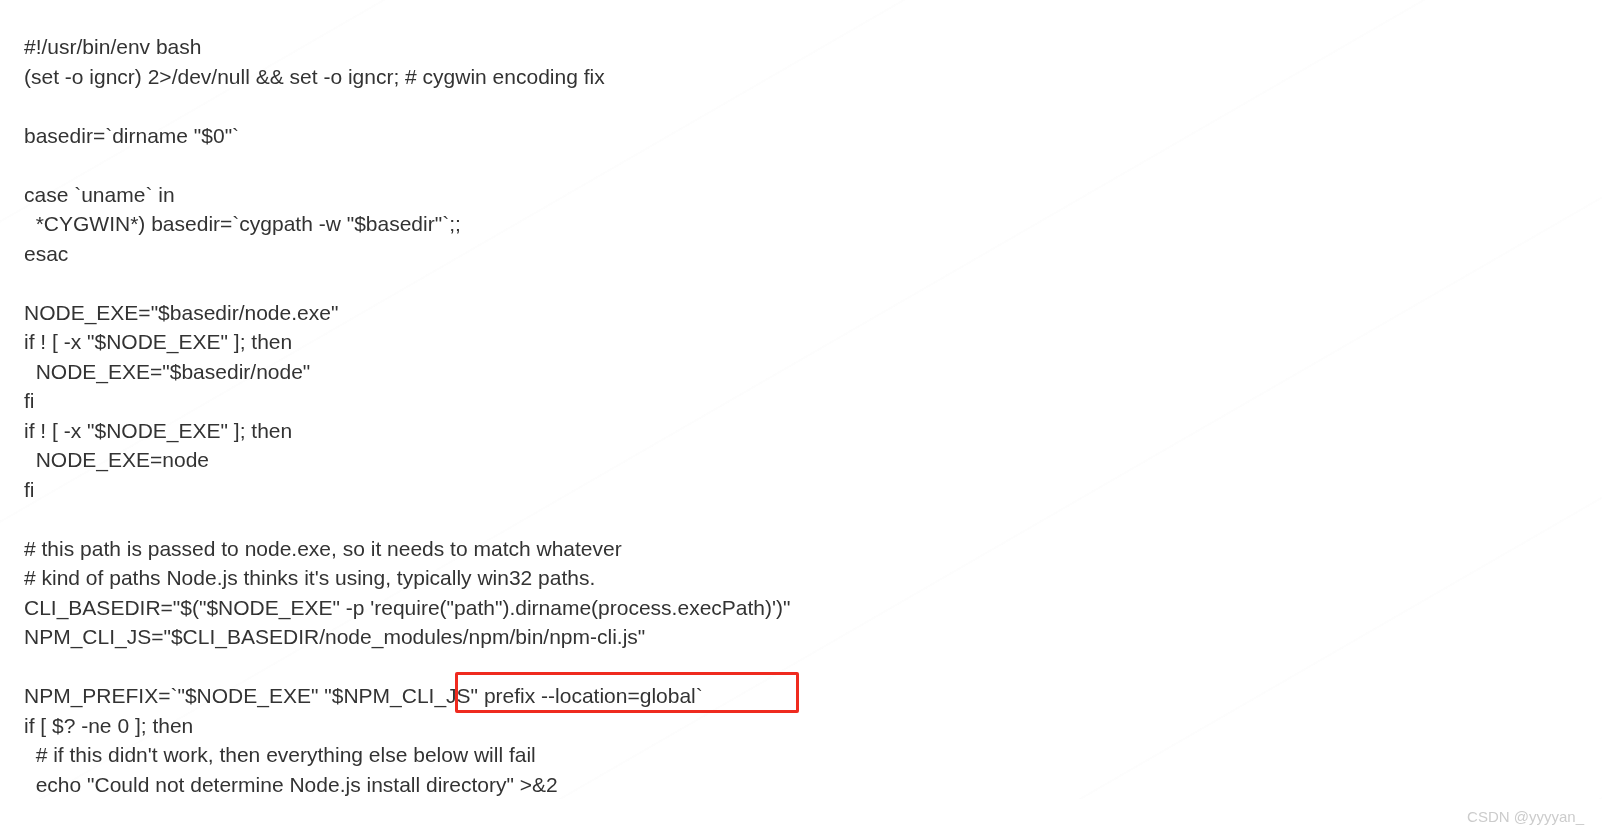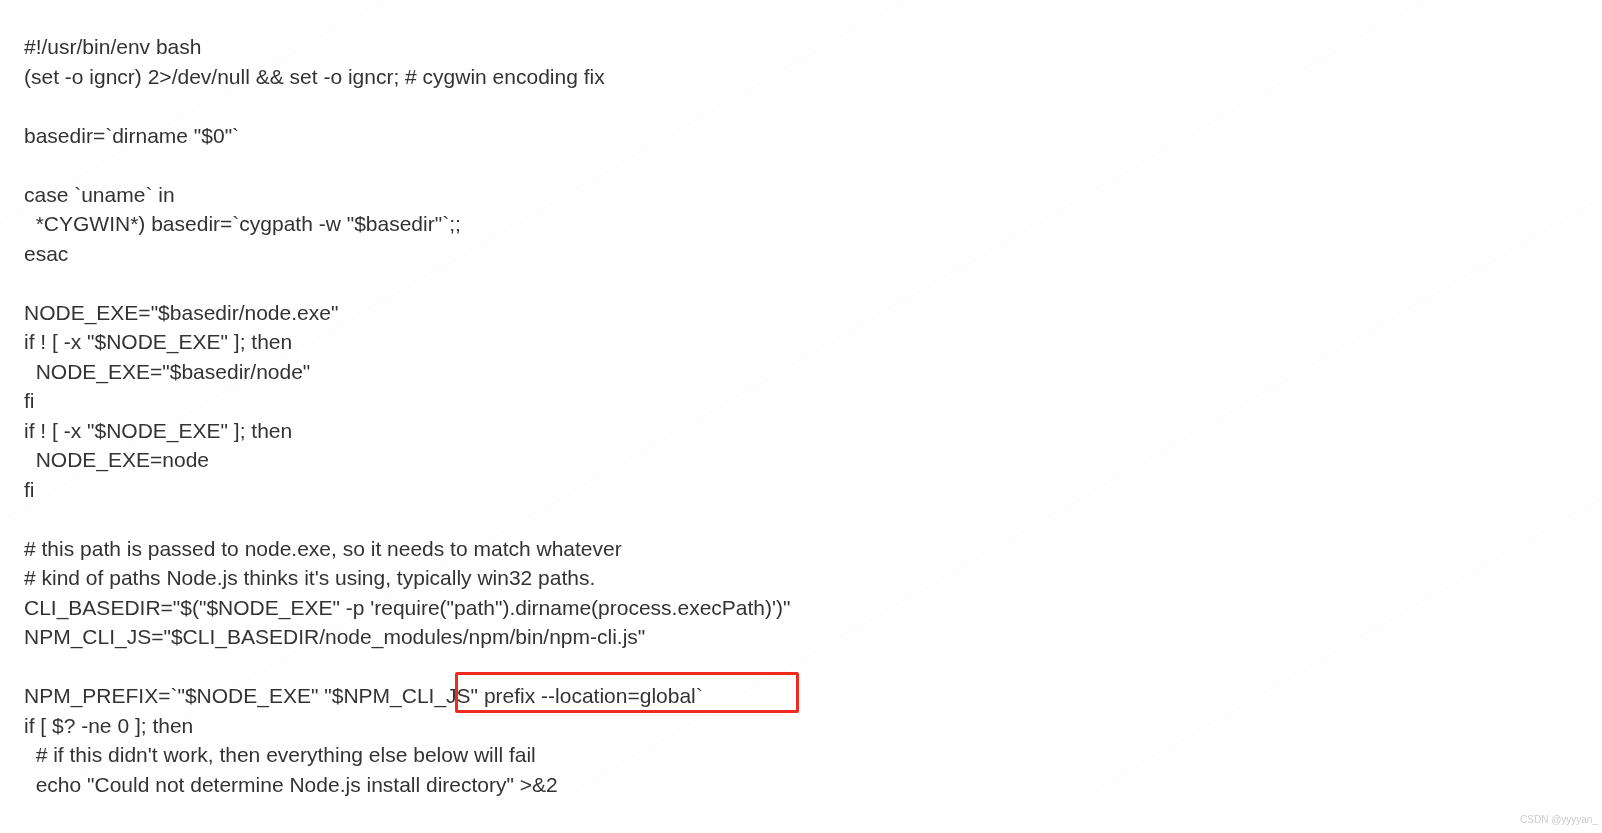--- a/index.html
+++ b/index.html
@@ -23,22 +23,22 @@
   .line { display: block; min-height: 29.5px; }
   .highlight-box {
     position: absolute;
     border: 3px solid #ef2a1f;
     border-radius: 2px;
     box-sizing: border-box;
   }
   .watermark {
     position: absolute;
     bottom: 8px;
-    right: 4px;
-    font-size: 10px;
+    right: 18px;
+    font-size: 15px;
     color: #cccccc;
     font-family: Arial, sans-serif;
   }
   
   .bg-marks::before {
     content: "";
     position: absolute;
     inset: 0;
     background:
       repeating-linear-gradient(

